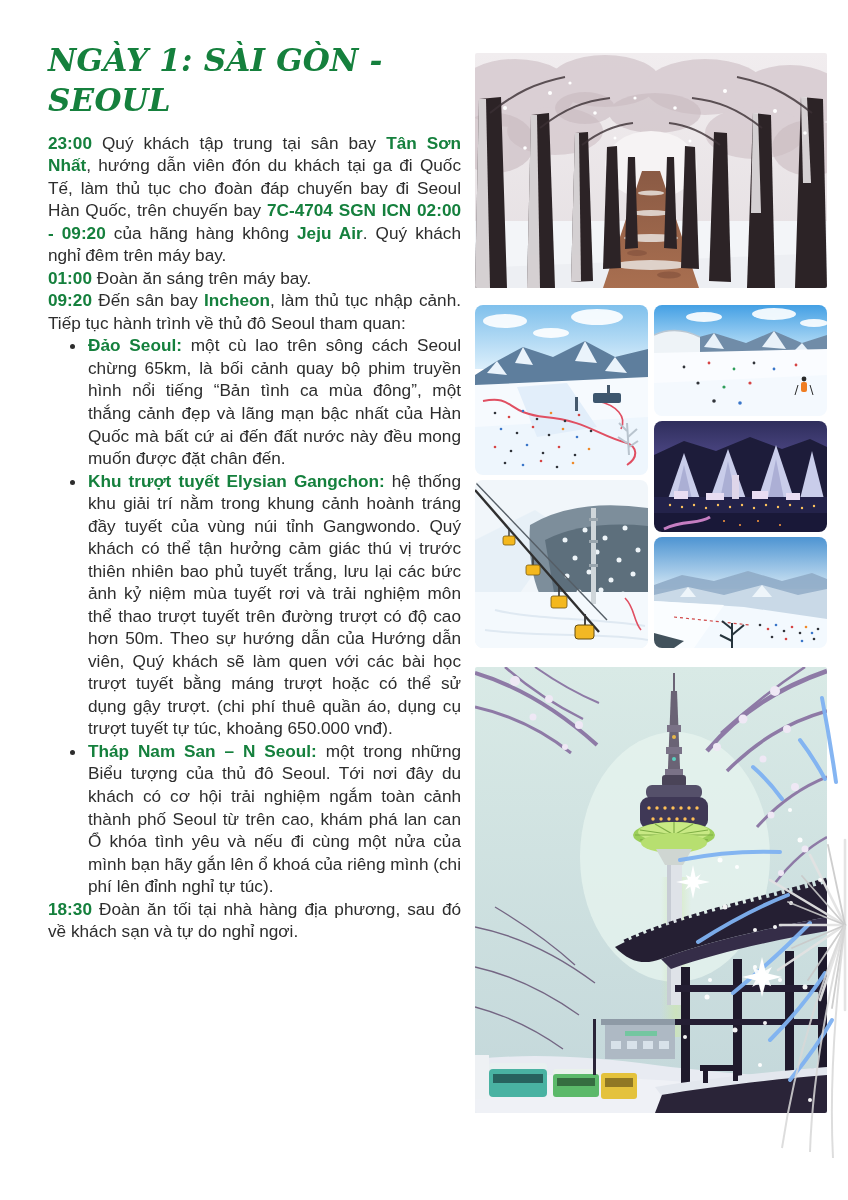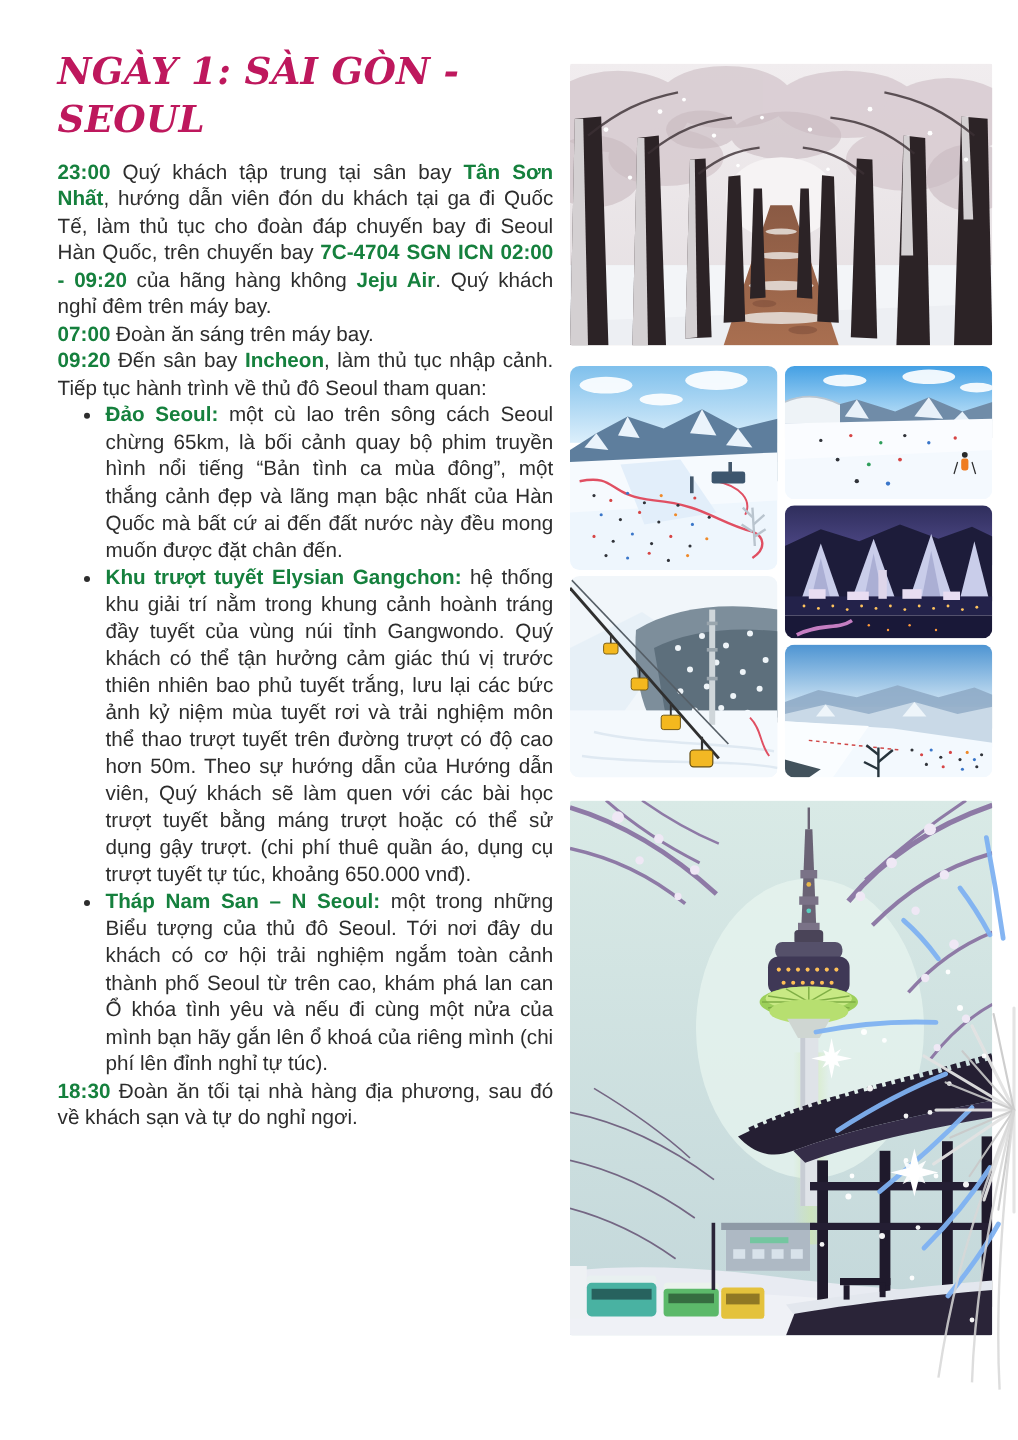--- a/index.html
+++ b/index.html
@@ -4,21 +4,21 @@
 <style>
   * { margin:0; padding:0; box-sizing:border-box; }
   html,body { width:848px; height:1200px; }
   body { font-family:"Liberation Sans", sans-serif; background:#ffffff; }
   .page { position:relative; width:848px; height:1200px; background:#ffffff; overflow:hidden; }
 
   
   .text-col { position:absolute; left:48px; top:40px; width:413px; color:#2d2d2d; }
   h1.script {
     font-family:"DejaVu Serif", serif; font-style:italic; font-weight:700;
-    color:#be185d; font-size:31px; line-height:1.3; letter-spacing:.2px;
+    color:#15803d; font-size:31px; line-height:1.3; letter-spacing:.2px;
   }
   .h1-day1 { margin-bottom:11px; }
   .h1-day2 { margin-top:17px; margin-bottom:11px; }
   p.body { font-size:17.2px; line-height:1.31; text-align:justify; }
   p.body b, li b { font-weight:700; color:#15803d; }
   ul.sched { list-style:disc; padding-left:39px; margin:0; }
   ul.sched li { font-size:17.2px; line-height:1.31; text-align:justify; padding-left:1px; }
 
   
   .img-col { position:absolute; left:475px; top:53px; width:352px; }
@@ -36,21 +36,21 @@
 
 <div class="page">
 
   <div class="text-col">
 
     <h1 class="script h1-day1">NGÀY 1: SÀI GÒN - SEOUL</h1>
 
     <p class="body"><b>23:00</b><span> Quý khách tập trung tại sân bay </span><b>Tân Sơn Nhất</b><span>, hướng dẫn viên đón du khách tại ga đi Quốc Tế, làm thủ tục cho đoàn đáp chuyến bay đi Seoul Hàn Quốc, trên chuyến bay </span><b>7C-4704 SGN ICN 02:00 - 09:20</b><span> của hãng hàng không </span><b>Jeju Air</b><span>. Quý khách nghỉ đêm trên máy bay.</span></p>
 
 
-    <p class="body"><b>07:00</b><span> Đoàn ăn sáng trên máy bay.</span></p>
+    <p class="body"><b>01:00</b><span> Đoàn ăn sáng trên máy bay.</span></p>
     <p class="body"><b>09:20</b><span> Đến sân bay </span><b>Incheon</b><span>, làm thủ tục nhập cảnh. Tiếp tục hành trình về thủ đô Seoul tham quan:</span></p>
 
     <ul class="sched">
       <li><b>Đảo Seoul:</b><span> một cù lao trên sông cách Seoul chừng 65km, là bối cảnh quay bộ phim truyền hình nổi tiếng “Bản tình ca mùa đông”, một thắng cảnh đẹp và lãng mạn bậc nhất của Hàn Quốc mà bất cứ ai đến đất nước này đều mong muốn được đặt chân đến.</span></li>
     </ul>
 
 
     <ul class="sched">
       <li><b>Khu trượt tuyết Elysian Gangchon:</b><span> hệ thống khu giải trí nằm trong khung cảnh hoành tráng đầy tuyết của vùng núi tỉnh Gangwondo. Quý khách có thể tận hưởng cảm giác thú vị trước thiên nhiên bao phủ tuyết trắng, lưu lại các bức ảnh kỷ niệm mùa tuyết rơi và trải nghiệm môn thể thao trượt tuyết trên đường trượt có độ cao hơn 50m. Theo sự hướng dẫn của Hướng dẫn viên, Quý khách sẽ làm quen với các bài học trượt tuyết bằng máng trượt hoặc có thể sử dụng gậy trượt. (chi phí thuê quần áo, dụng cụ trượt tuyết tự túc, khoảng 650.000 vnđ).</span></li>
       <li><b>Tháp Nam San – N Seoul:</b><span> một trong những Biểu tượng của thủ đô Seoul. Tới nơi đây du khách có cơ hội trải nghiệm ngắm toàn cảnh thành phố Seoul từ trên cao, khám phá lan can Ổ khóa tình yêu và nếu đi cùng một nửa của mình bạn hãy gắn lên ổ khoá của riêng mình (chi phí lên đỉnh nghỉ tự túc).</span></li>

